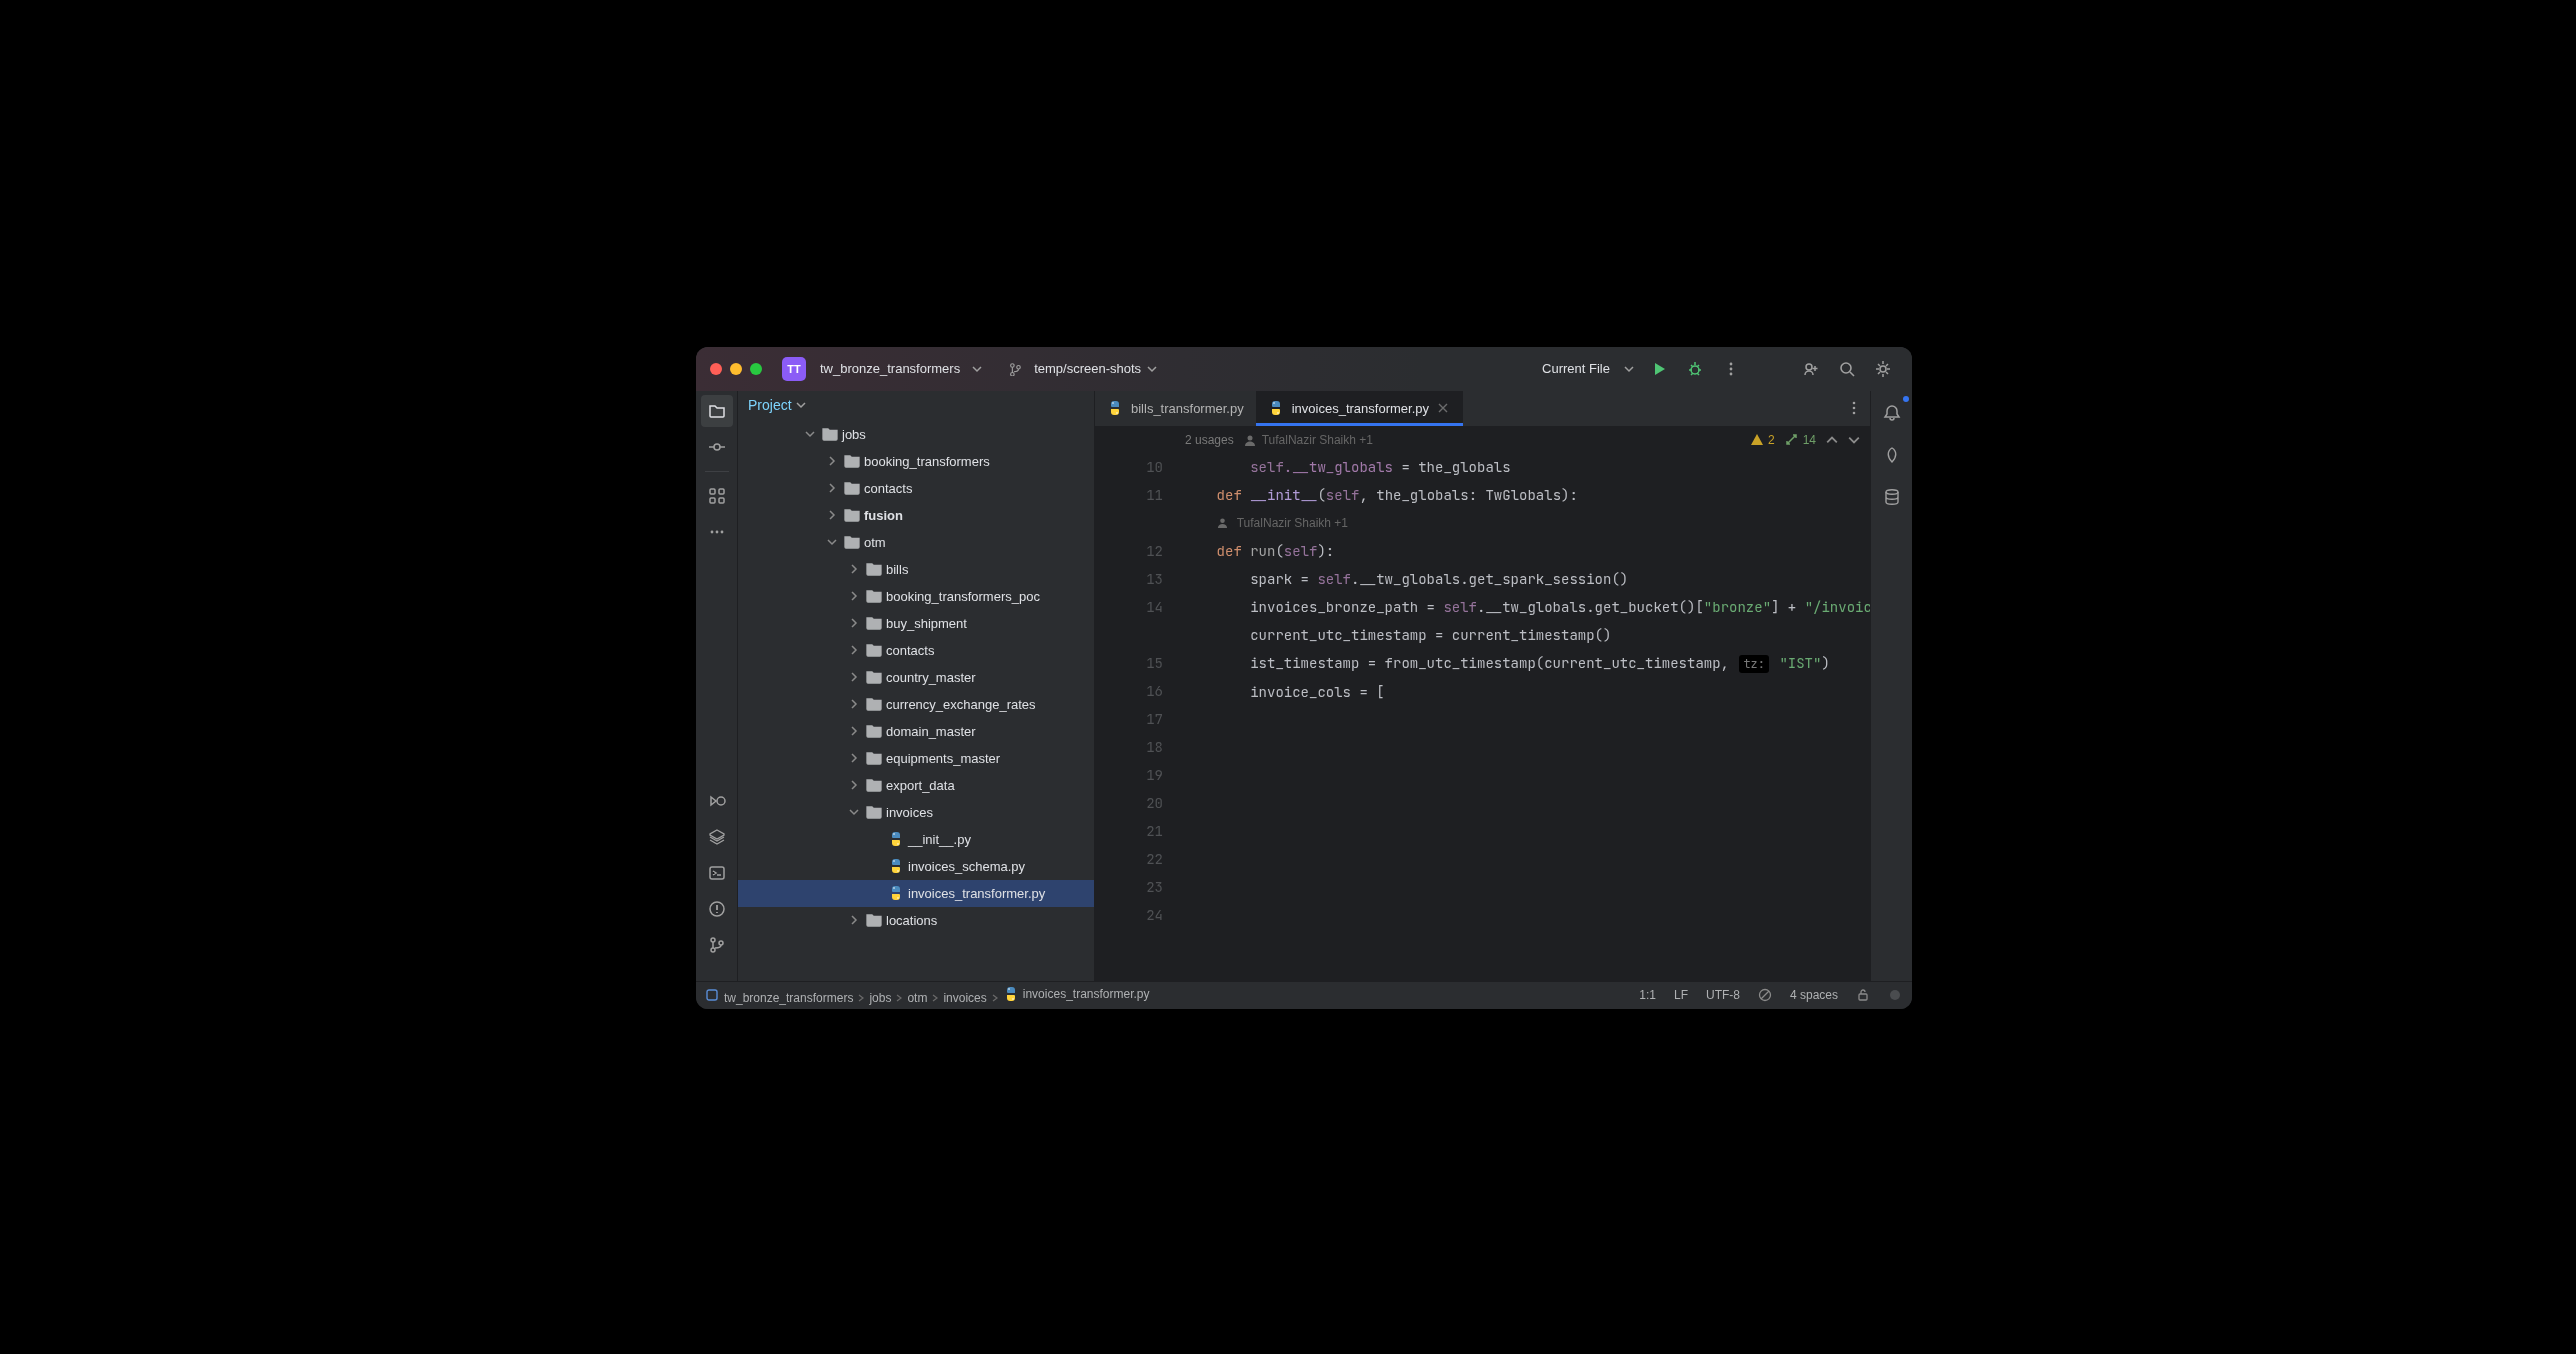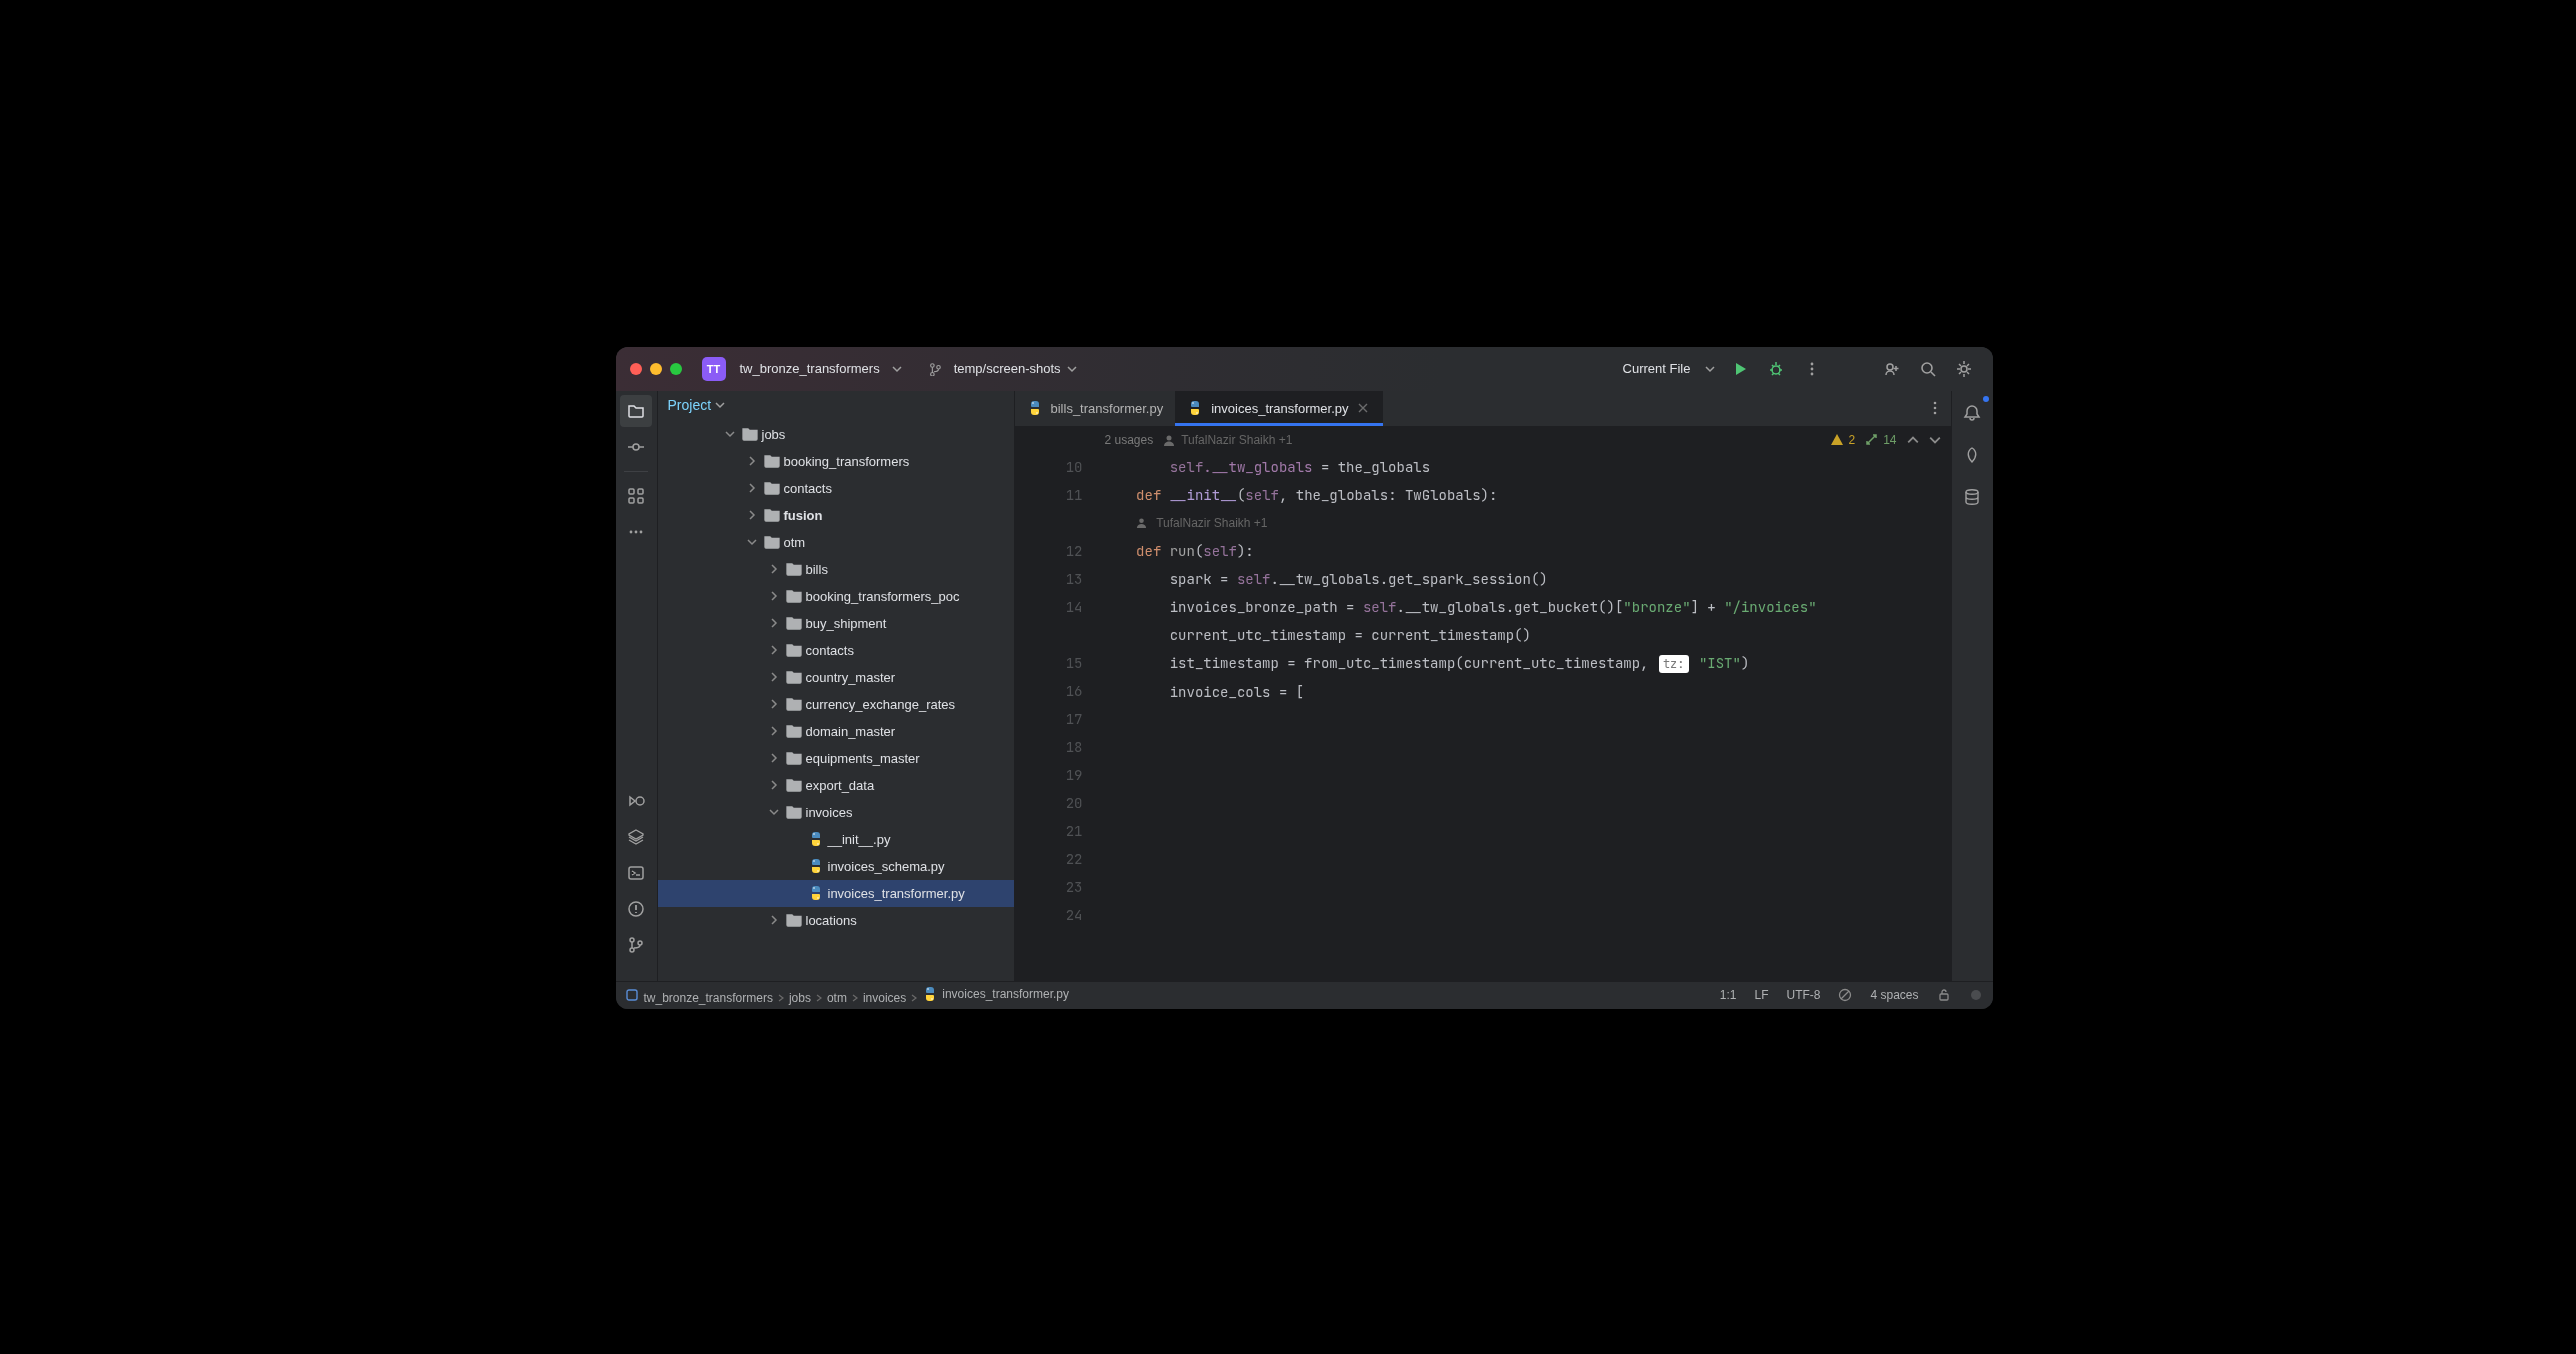--- a/index.html
+++ b/index.html
@@ -12,21 +12,21 @@
       font-family: -apple-system, BlinkMacSystemFont, "Segoe UI", sans-serif;
       color: #bababa;
       font-size: 13px;
       width: 2576px;
       height: 1355px;
       display: flex;
       align-items: center;
       justify-content: center;
     }
     .window {
-      width: 1377px;
+      width: 1216px;
       height: 662px;
       background: #2b2d30;
       border-radius: 12px;
       overflow: hidden;
       display: flex;
       flex-direction: column;
       position: relative;
       margin-left: 32px;
     }
     .titlebar {
@@ -239,21 +239,21 @@
       overflow-x: hidden;
     }
     .kw { color: #cf8e6d; }
     .def { color: #a3a3a3; }
     .self { color: #95739b; }
     .attr { color: #a179a9; }
     .cls { color: #bcbec4; }
     .str { color: #6aab73; }
     .magic { color: #b09bd6; }
     .author { color:#666; font-family: -apple-system, sans-serif; font-size:12px; display:inline-flex; align-items:center; gap:6px; height:28px;}
-    .inlay { background:#ffffff; color:#787878; padding:1px 4px; border-radius:3px; font-size:12px; margin:0 2px;}
+    .inlay { background:#000000; color:#787878; padding:1px 4px; border-radius:3px; font-size:12px; margin:0 2px;}
 
     .right-rail {
       width: 42px;
       background: #2b2d30;
       border-left: 1px solid #1e1f22;
       display: flex;
       flex-direction: column;
       align-items: center;
       padding-top: 6px;
       gap: 10px;

